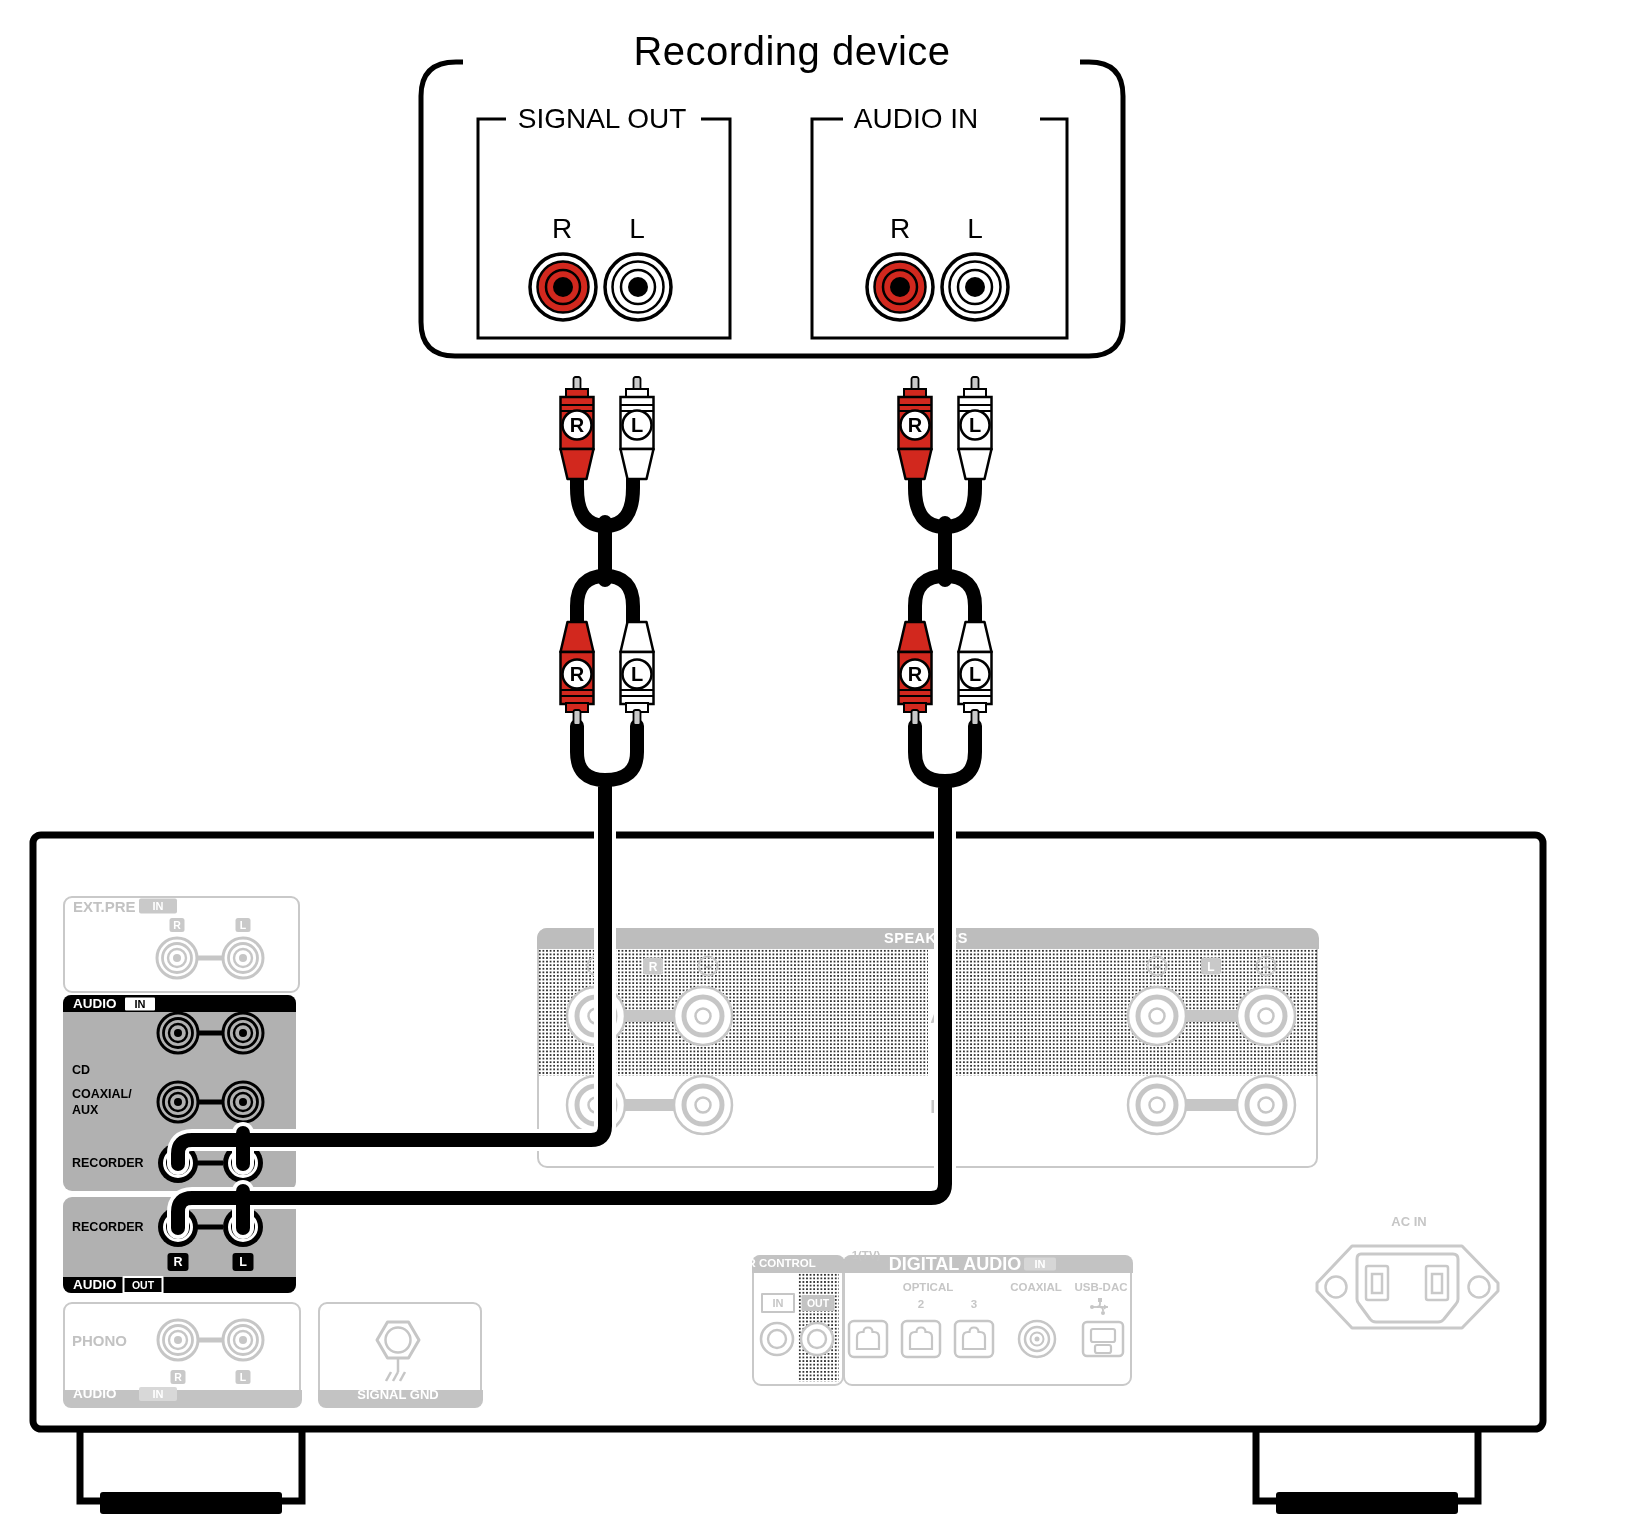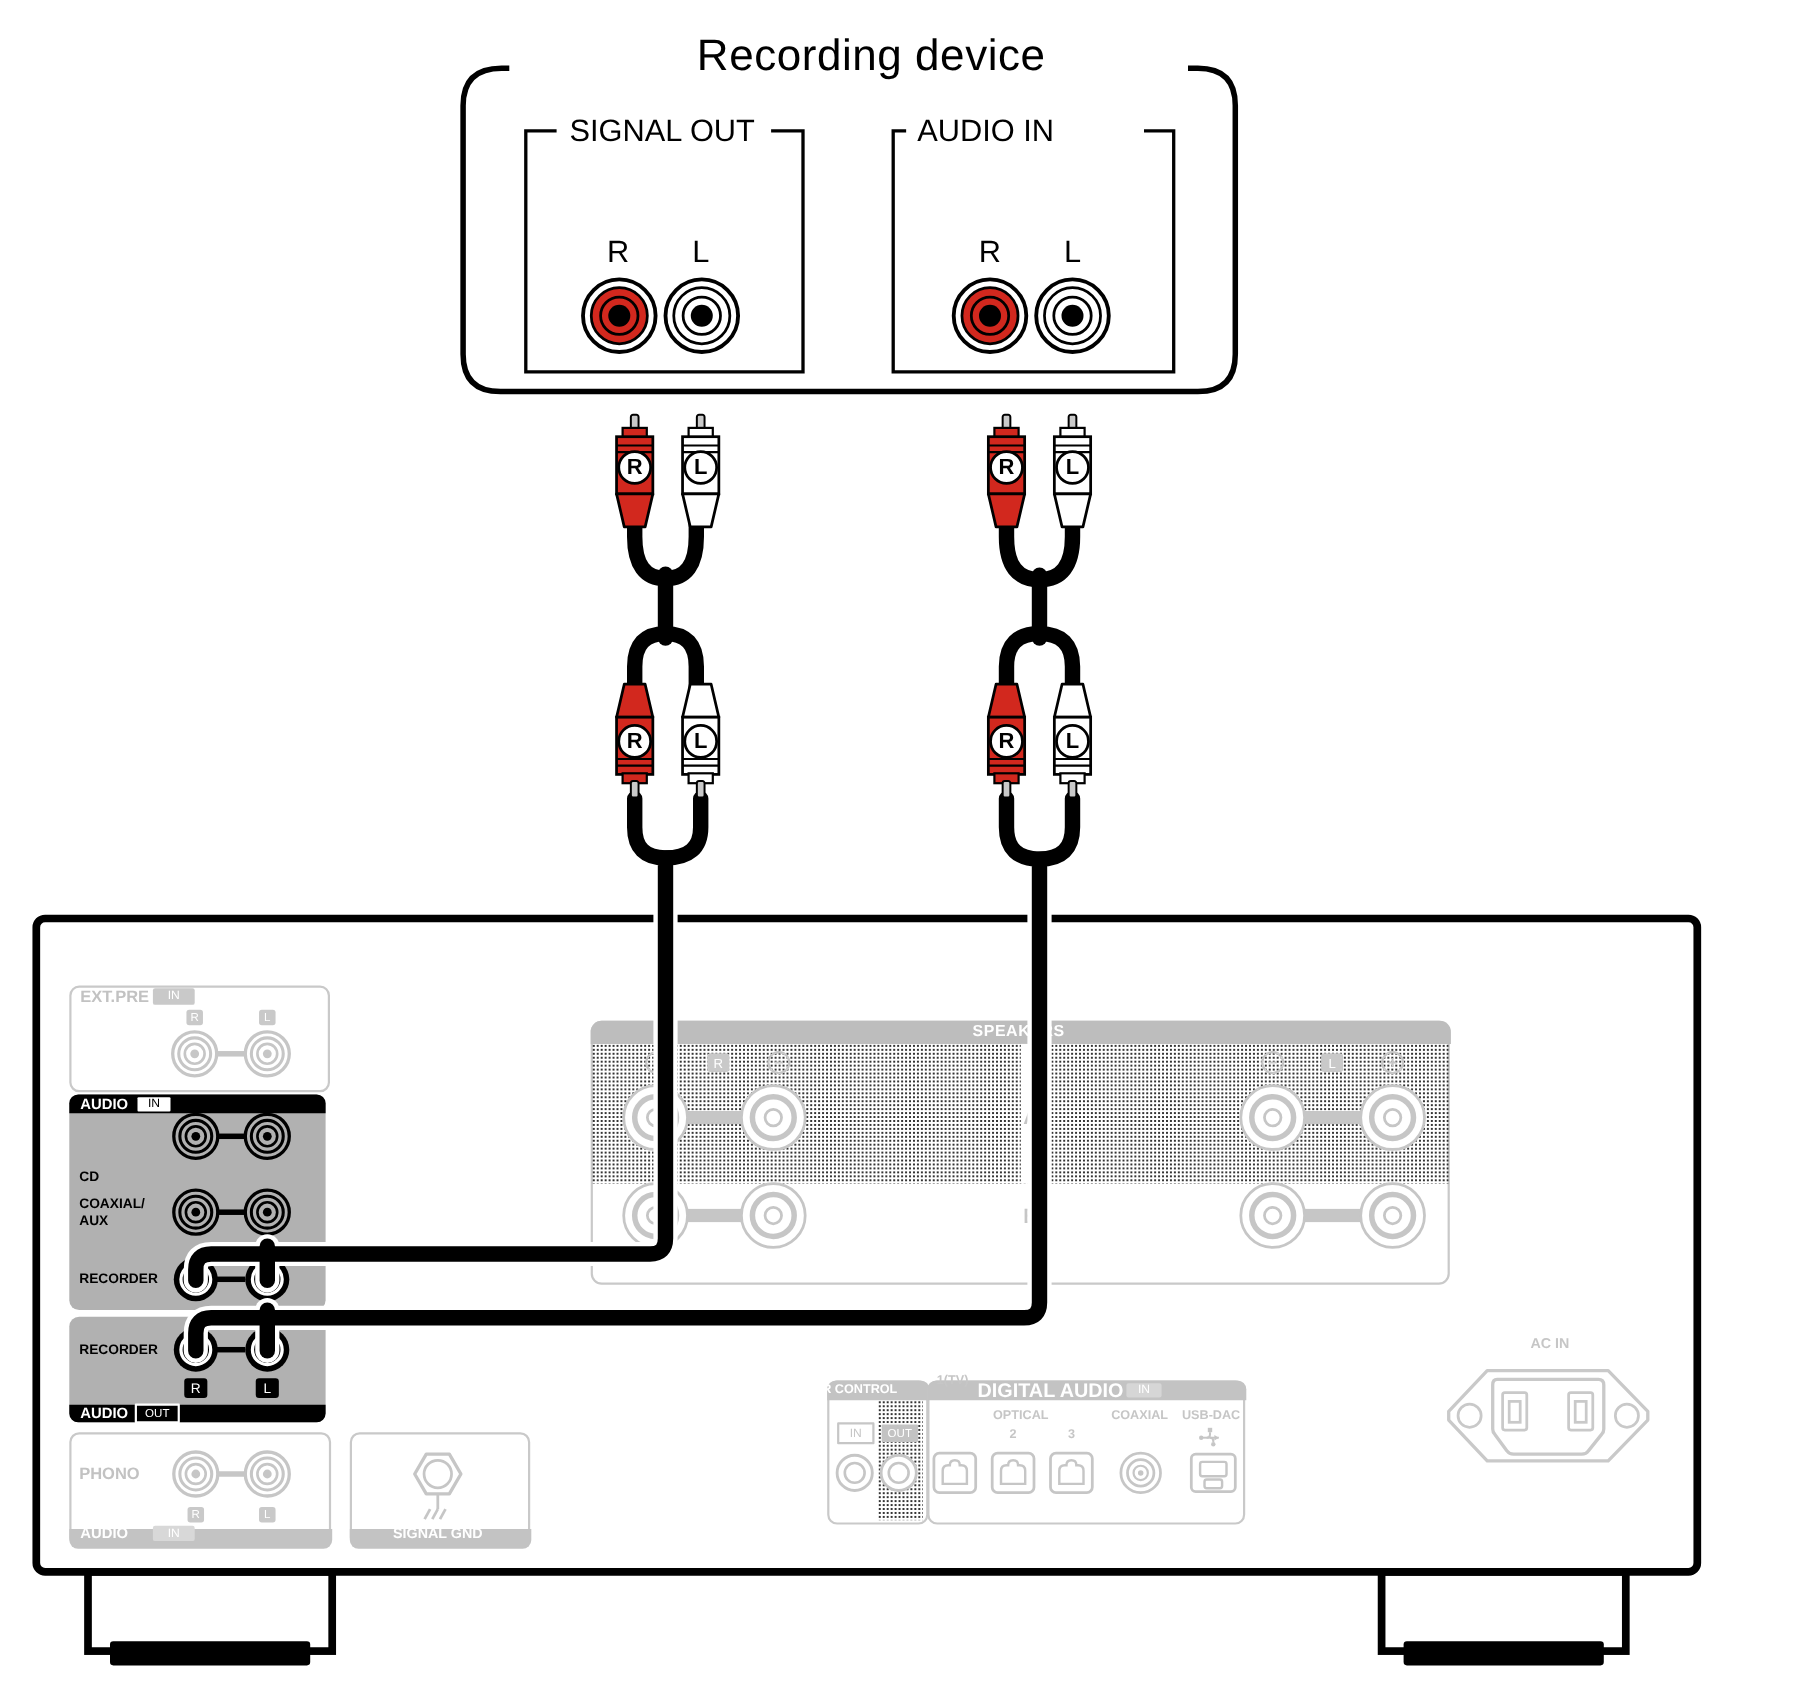--- a/index.html
+++ b/index.html
@@ -9,21 +9,21 @@
   .z1{z-index:1}.z2{z-index:2}.z3{z-index:3}.z4{z-index:4}.z5{z-index:5}.z6{z-index:6}
   .t{position:absolute;transform:translate(-50%,-50%);white-space:nowrap}
   .tl{position:absolute;transform:translateY(-50%);white-space:nowrap}
   .title{font-size:40px;letter-spacing:.5px}
   .big{font-size:28px}
   .bgw{background:#fff;padding:0 10px}
   .b{font-weight:700}
   .s12{font-size:12.5px}.s15{font-size:15px}.s13{font-size:13.5px}.s11{font-size:11.5px}
   .gray{color:#c2c2c2}.white{color:#fff}
   .bd{position:absolute;transform:translate(-50%,-50%);display:flex;align-items:center;
-      justify-content:center;font-weight:400;border-radius:3px}
+      justify-content:center;font-weight:700;border-radius:3px}
   .cbd{position:absolute;transform:translate(-50%,-50%);display:flex;align-items:center;justify-content:center;
        border-radius:50%;border:2px solid #c6c6c6;color:#c6c6c6;width:17px;height:17px;font-size:15px;font-weight:700}
   .box{position:absolute;border-radius:9px}
   .dbox{border:2.5px solid #c9c9c9;background:#fff}
   .gsec{background:#b1b1b1}
   .halftone{background-image:radial-gradient(circle,rgba(0,0,0,.8) 1.05px,transparent 1.2px);
             background-size:3.6px 3.6px}
   .hdrblk{position:absolute;left:0;top:0;right:0;height:17px;background:#000;border-radius:8px 8px 0 0}
   .ftrblk{position:absolute;left:0;bottom:0;right:0;height:16px;background:#000;border-radius:0 0 8px 8px}
   .hdrgray{position:absolute;left:-2.5px;top:-2.5px;right:-2.5px;height:18px;background:#c3c3c3;border-radius:8px 8px 0 0}
@@ -207,21 +207,21 @@
       <rect x="1372" y="1274" width="10" height="19" fill="none" stroke-width="2.5"></rect>
       <rect x="1426" y="1266" width="22" height="34" rx="2" fill="none" stroke-width="2.5"></rect>
       <rect x="1432" y="1274" width="10" height="19" fill="none" stroke-width="2.5"></rect>
     </g>
   </svg>
 
   <div class="z4" style="position:absolute">
     <div class="t title" style="left:792px;top:51px">Recording device</div>
 
     <div class="t big bgw" style="left:602px;top:119px">SIGNAL OUT</div>
-    <div class="t big bgw" style="left:896px;top:119px">AUDIO IN</div>
+    <div class="t big bgw" style="left:916px;top:119px">AUDIO IN</div>
     <div class="t big" style="left:562px;top:229px">R</div>
     <div class="t big" style="left:637px;top:229px">L</div>
     <div class="t big" style="left:900px;top:229px">R</div>
     <div class="t big" style="left:975px;top:229px">L</div>
 
     <div class="tl b s15 gray" style="left:73px;top:906px">EXT.PRE</div>
     <div class="bd white" style="left:158px;top:906px;width:38px;height:15px;background:#c9c9c9;font-size:11px;border-radius:2px">IN</div>
     <div class="bd white" style="left:177px;top:925px;width:15px;height:14px;background:#c9c9c9;font-size:10.5px;border-radius:2.5px">R</div>
     <div class="bd white" style="left:243px;top:925px;width:15px;height:14px;background:#c9c9c9;font-size:10.5px;border-radius:2.5px">L</div>
 

